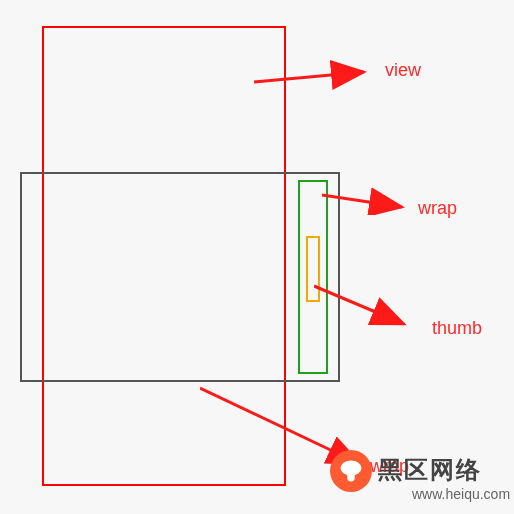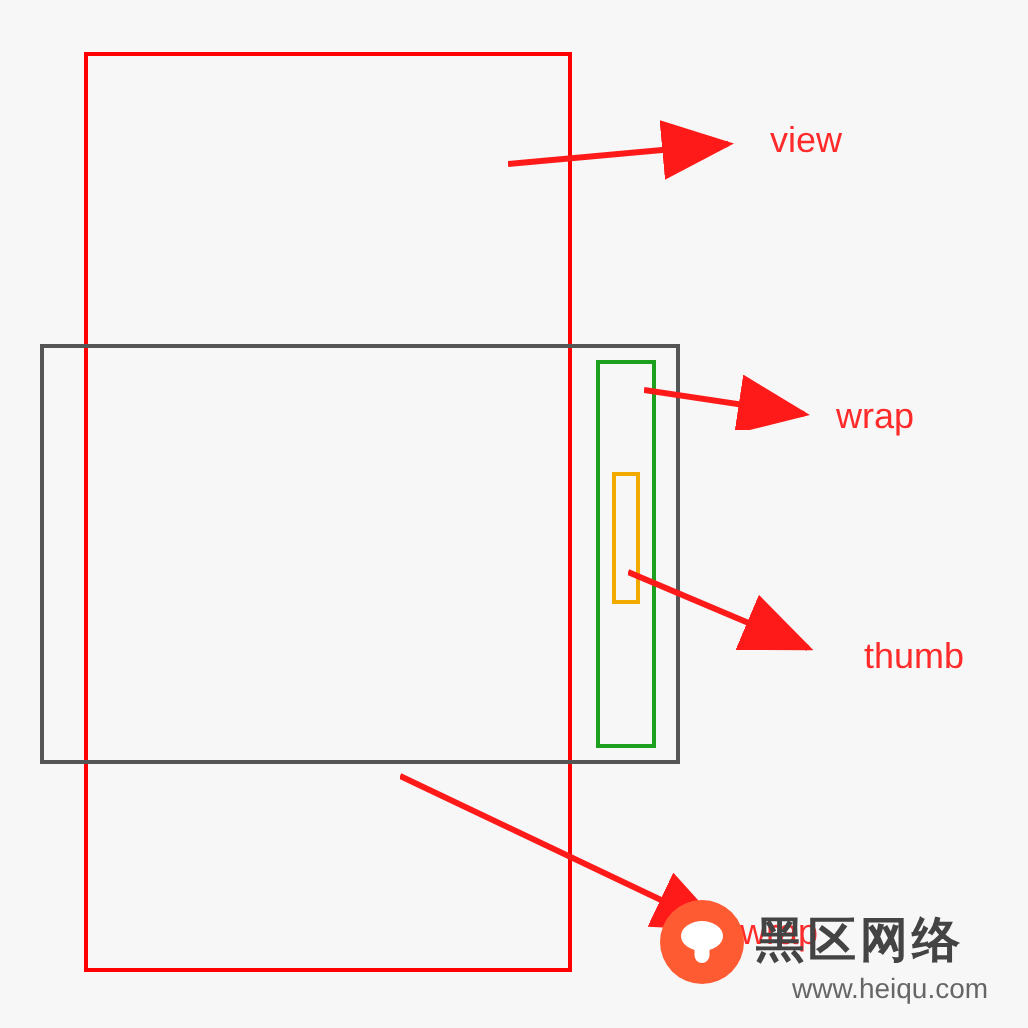--- a/index.html
+++ b/index.html
@@ -104,15 +104,15 @@
   <span class="label" style="left:370px; top:456px;text-align:center;">wrap</span>
 
   <div class="badge" style="left:330px; top:450px;">
     <svg viewBox="0 0 40 40" width="30" height="30">
       <ellipse cx="20" cy="16" rx="14" ry="10" fill="#ffffff"></ellipse>
       <rect x="15" y="20" width="10" height="14" rx="5" fill="#ffffff"></rect>
     </svg>
   </div>
 
   <span class="watermark-text" style="left:378px; top:454px;">黑区网络</span>
-  <span class="watermark-url" style="left:396px; top:486px;">www.heiqu.com</span>
+  <span class="watermark-url" style="left:412px; top:486px;">www.heiqu.com</span>
 
 </div>
 
 </body></html>

